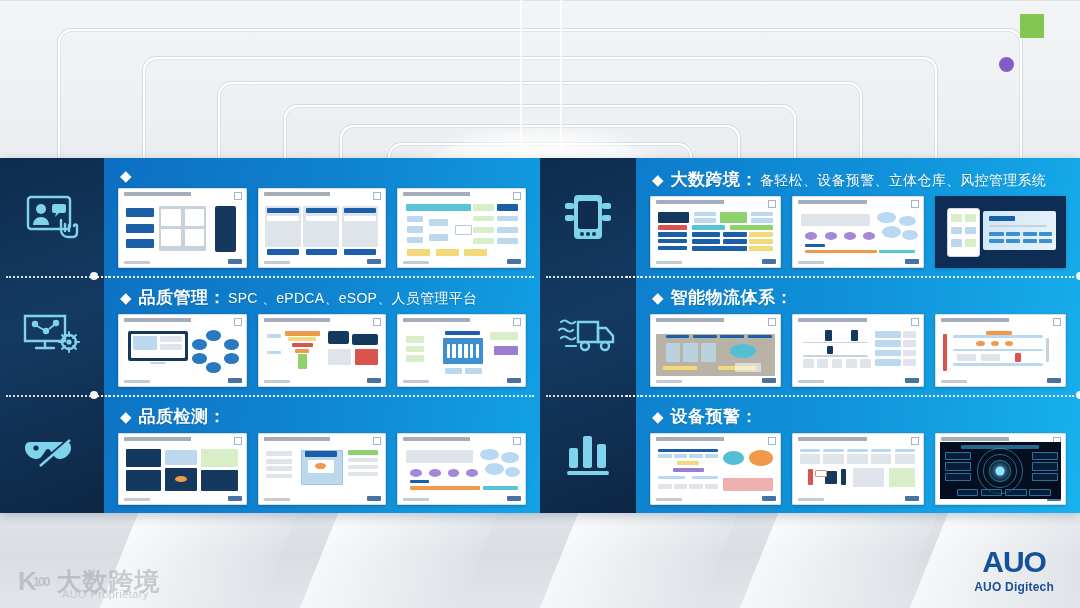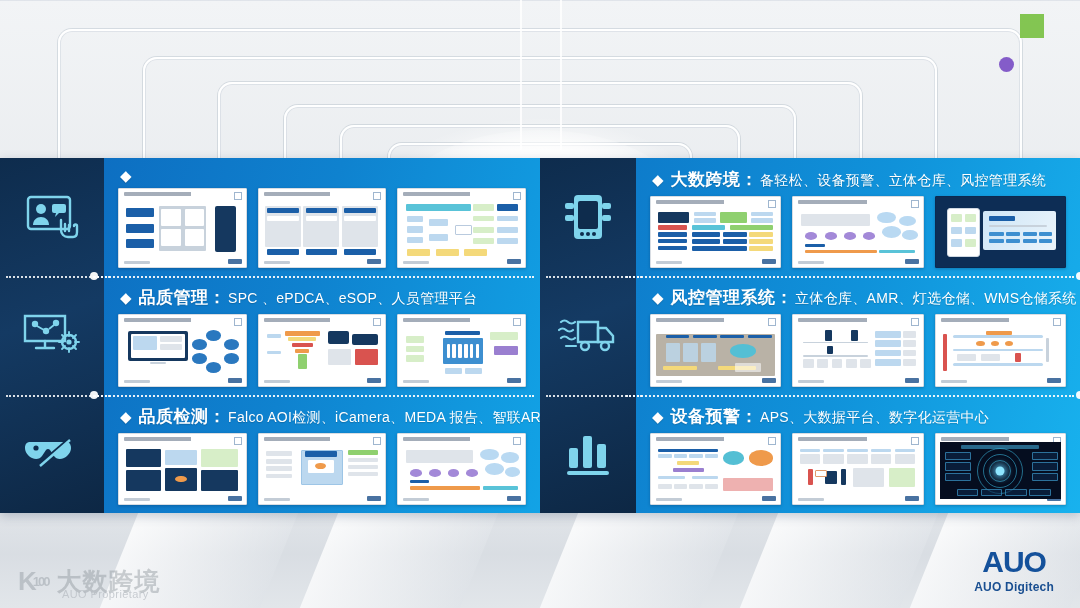--- a/index.html
+++ b/index.html
@@ -340,21 +340,20 @@
                 <div class="bx lblue" style="left:53%;top:84%;width:14%;height:12%"></div>
               </div>
             </div>
           </div>
         </div>
 
         <div class="row">
           <div class="heading">
             <span class="diamond">◆</span>
             <span class="h-main">品质检测：</span>
-            <span class="h-sub">Falco AOI检测、iCamera、MEDA 报告、智联AR</span>
           </div>
           <div class="thumbs">
             <div class="thumb">
               <div class="tt"></div>
                 <div class="corner"></div>
                 <div class="logo"></div>
                 <div class="foot"></div>
               <div class="tbody">
                 <div class="bx dark" style="left:2%;top:6%;width:30%;height:38%"></div>
                 <div class="bx lgreen" style="left:66%;top:6%;width:32%;height:38%"></div>
@@ -535,22 +534,21 @@
                   <div class="bx mblue" style="left:77%;top:70%;width:18%;height:11%"></div>
                 </div>
               </div>
             </div>
           </div>
         </div>
 
         <div class="row">
           <div class="heading">
             <span class="diamond">◆</span>
-            <span class="h-main">风控管理系统：</span>
-            <span class="h-sub">立体仓库、AMR、灯选仓储、WMS仓储系统</span>
+            <span class="h-main">智能物流体系：</span>
           </div>
           <div class="thumbs">
             <div class="thumb">
               <div class="tt"></div>
                 <div class="corner"></div>
                 <div class="logo"></div>
                 <div class="foot"></div>
               <div class="tbody">
                 <div class="bx" style="left:0;top:14%;width:100%;height:86%;background:#b9b2a6"></div>
                 <div class="bx blue" style="left:8%;top:16%;width:20%;height:7%"></div>
@@ -612,21 +610,20 @@
                 <div class="bx line" style="left:88%;top:22%;width:3%;height:50%"></div>
               </div>
             </div>
           </div>
         </div>
 
         <div class="row">
           <div class="heading">
             <span class="diamond">◆</span>
             <span class="h-main">设备预警：</span>
-            <span class="h-sub">APS、大数据平台、数字化运营中心</span>
           </div>
           <div class="thumbs">
             <div class="thumb">
               <div class="tt"></div>
                 <div class="corner"></div>
                 <div class="logo"></div>
                 <div class="foot"></div>
               <div class="tbody">
                 <div class="bx blue" style="left:2%;top:6%;width:50%;height:7%"></div>
                 <div class="bx lblue" style="left:2%;top:17%;width:11%;height:9%"></div>

